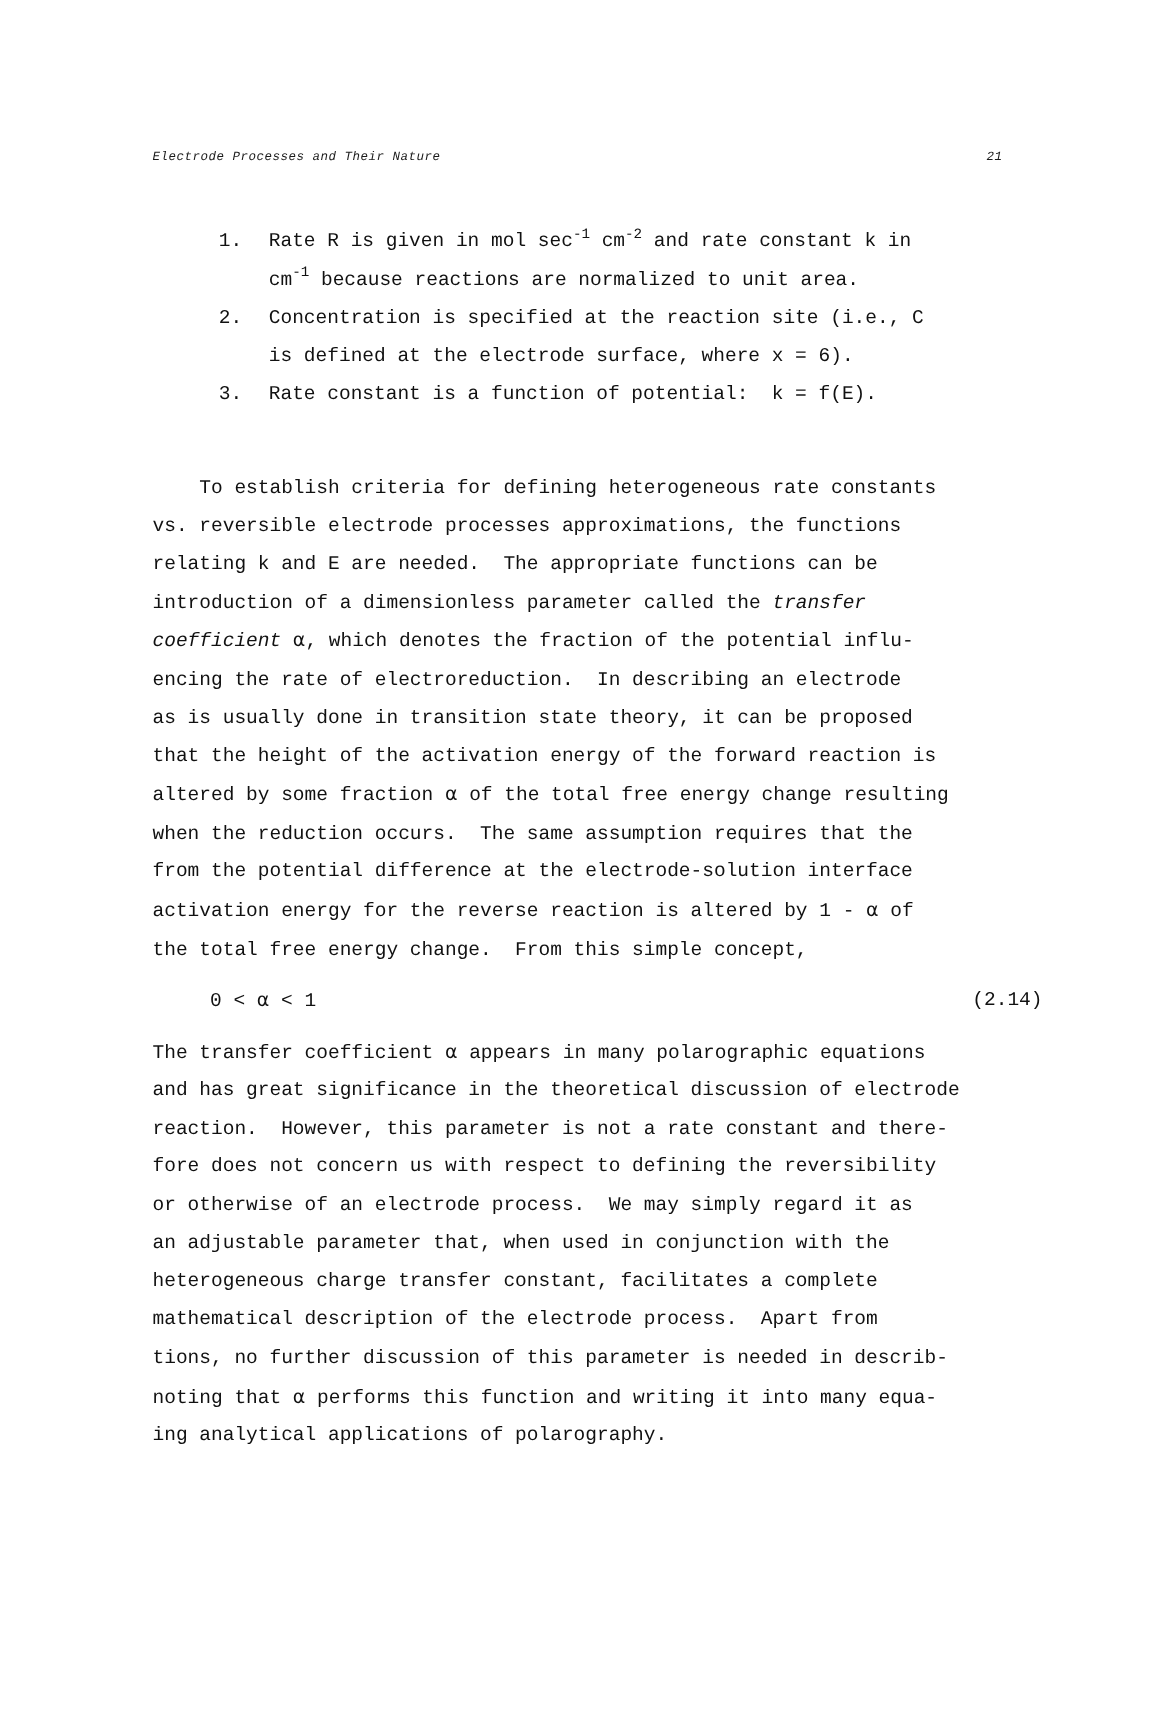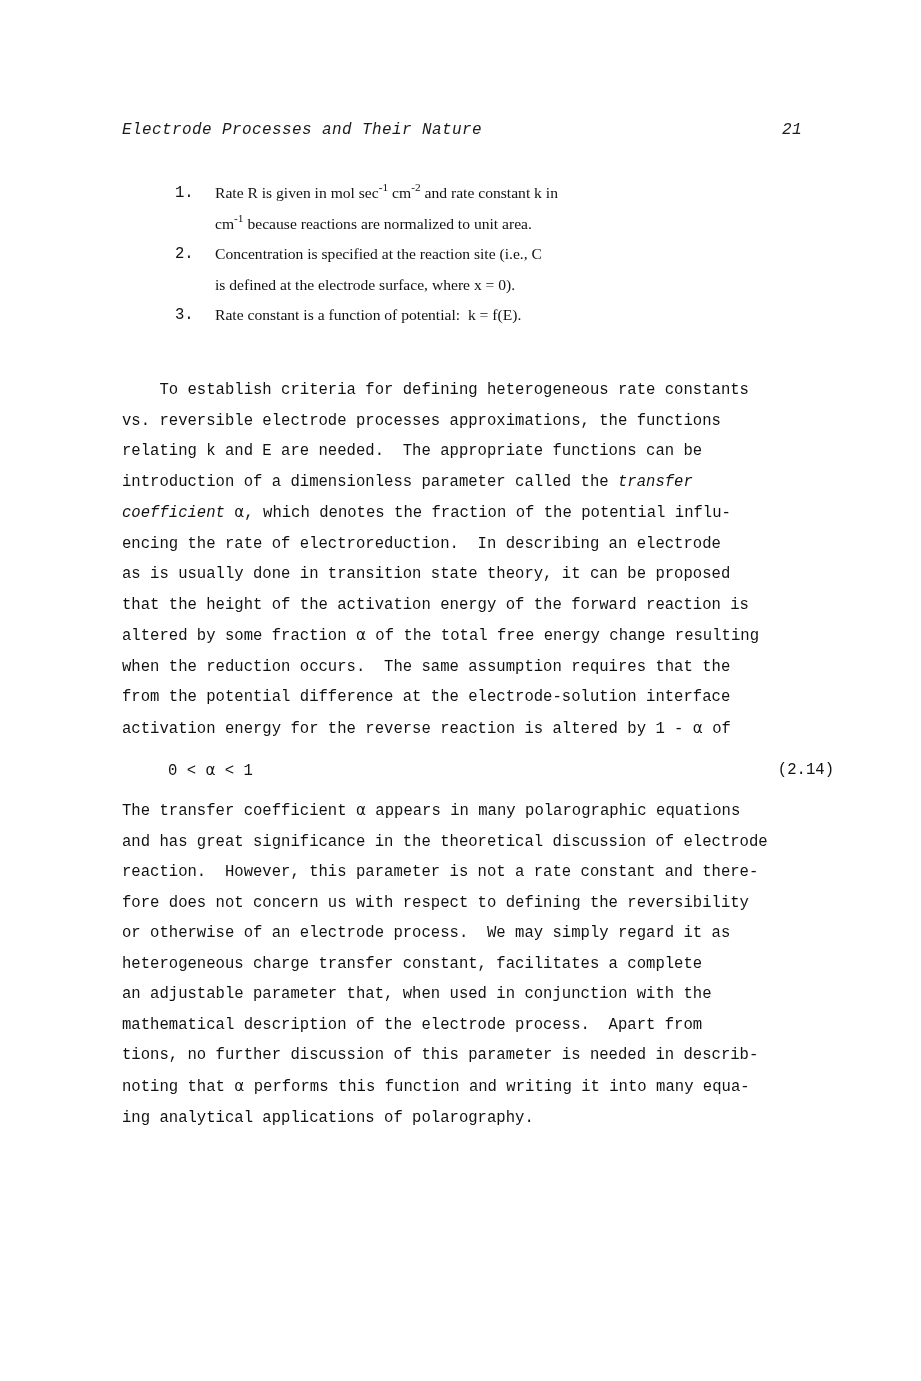--- a/index.html
+++ b/index.html
@@ -20,21 +20,21 @@
   
   .header {
     position: absolute;
     left: 122px;
     top: 121px;
     width: 680px;
     display: flex;
     justify-content: space-between;
     align-items: baseline;
     font-style: italic;
-    font-size: 16px;
+    font-size: 10px;
     letter-spacing: 0.4px;
     color: #1a1a1a;
   }
   .header .title { white-space: pre; }
   .header .pageno { white-space: pre; }
 
   
   .list {
     position: absolute;
     left: 175px;
@@ -50,21 +50,20 @@
     width: 40px;
     flex: 0 0 40px;
     font-size: 15.6px;
     line-height: 30.6px;
     white-space: pre;
   }
   .list-body {
     flex: 1 1 auto;
     font-size: 15.6px;
     line-height: 30.6px;
-    font-family: Liberation Serif, serif;
   }
   .list-line { white-space: pre; }
 
   sup.sup {
     font-size: 11.4px;
     vertical-align: 7px;
     line-height: 0;
   }
 
   
@@ -122,21 +121,21 @@
         <div class="list-num">1.</div>
         <div class="list-body">
           <div class="list-line"><span>Rate R is given in mol sec</span><sup class="sup">-1</sup><span> cm</span><sup class="sup">-2</sup><span> and rate constant k in</span></div>
           <div class="list-line"><span>cm</span><sup class="sup">-1</sup><span> because reactions are normalized to unit area.</span></div>
         </div>
       </div>
       <div class="list-item">
         <div class="list-num">2.</div>
         <div class="list-body">
           <div class="list-line"><span>Concentration is specified at the reaction site (i.e., C</span></div>
-          <div class="list-line"><span>is defined at the electrode surface, where x = 0).</span></div>
+          <div class="list-line"><span>is defined at the electrode surface, where x = 6).</span></div>
         </div>
       </div>
       <div class="list-item">
         <div class="list-num">3.</div>
         <div class="list-body">
           <div class="list-line"><span>Rate constant is a function of potential:  k = f(E).</span></div>
         </div>
       </div>
     </div>
 
@@ -147,35 +146,36 @@
         <div class="para-line"><span>relating k and E are needed.  The appropriate functions can be</span></div>
         <div class="para-line"><span>introduction of a dimensionless parameter called the </span><span class="italic">transfer</span></div>
         <div class="para-line"><span class="italic">coefficient</span><span> </span><span class="alpha">α</span><span>, which denotes the fraction of the potential influ-</span></div>
         <div class="para-line"><span>encing the rate of electroreduction.  In describing an electrode</span></div>
         <div class="para-line"><span>as is usually done in transition state theory, it can be proposed</span></div>
         <div class="para-line"><span>that the height of the activation energy of the forward reaction is</span></div>
         <div class="para-line"><span>altered by some fraction </span><span class="alpha">α</span><span> of the total free energy change resulting</span></div>
         <div class="para-line"><span>when the reduction occurs.  The same assumption requires that the</span></div>
         <div class="para-line"><span>from the potential difference at the electrode-solution interface</span></div>
         <div class="para-line"><span>activation energy for the reverse reaction is altered by 1 - </span><span class="alpha">α</span><span> of</span></div>
+        <div class="para-line"><span>the total free energy change.  From this simple concept,</span></div>
       </div>
     <div class="spacer-eq"></div>
     <div class="equation-row">
       <span class="equation-body" id="equation-body"><span>0 &lt; </span><span class="alpha">α</span><span> &lt; 1</span></span>
       <span class="equation-number">(2.14)</span>
     </div>
     <div class="spacer-eq"></div>
     <div id="paragraph-2">
         <div class="para-line"><span>The transfer coefficient </span><span class="alpha">α</span><span> appears in many polarographic equations</span></div>
         <div class="para-line"><span>and has great significance in the theoretical discussion of electrode</span></div>
         <div class="para-line"><span>reaction.  However, this parameter is not a rate constant and there-</span></div>
         <div class="para-line"><span>fore does not concern us with respect to defining the reversibility</span></div>
         <div class="para-line"><span>or otherwise of an electrode process.  We may simply regard it as</span></div>
+        <div class="para-line"><span>an adjustable parameter that, when used in conjunction with the</span></div>
         <div class="para-line"><span>heterogeneous charge transfer constant, facilitates a complete</span></div>
-        <div class="para-line"><span>an adjustable parameter that, when used in conjunction with the</span></div>
         <div class="para-line"><span>mathematical description of the electrode process.  Apart from</span></div>
         <div class="para-line"><span>tions, no further discussion of this parameter is needed in describ-</span></div>
         <div class="para-line"><span>noting that </span><span class="alpha">α</span><span> performs this function and writing it into many equa-</span></div>
         <div class="para-line"><span>ing analytical applications of polarography.</span></div>
       </div>
   </div>
 
 </div>
 
 </body></html>

